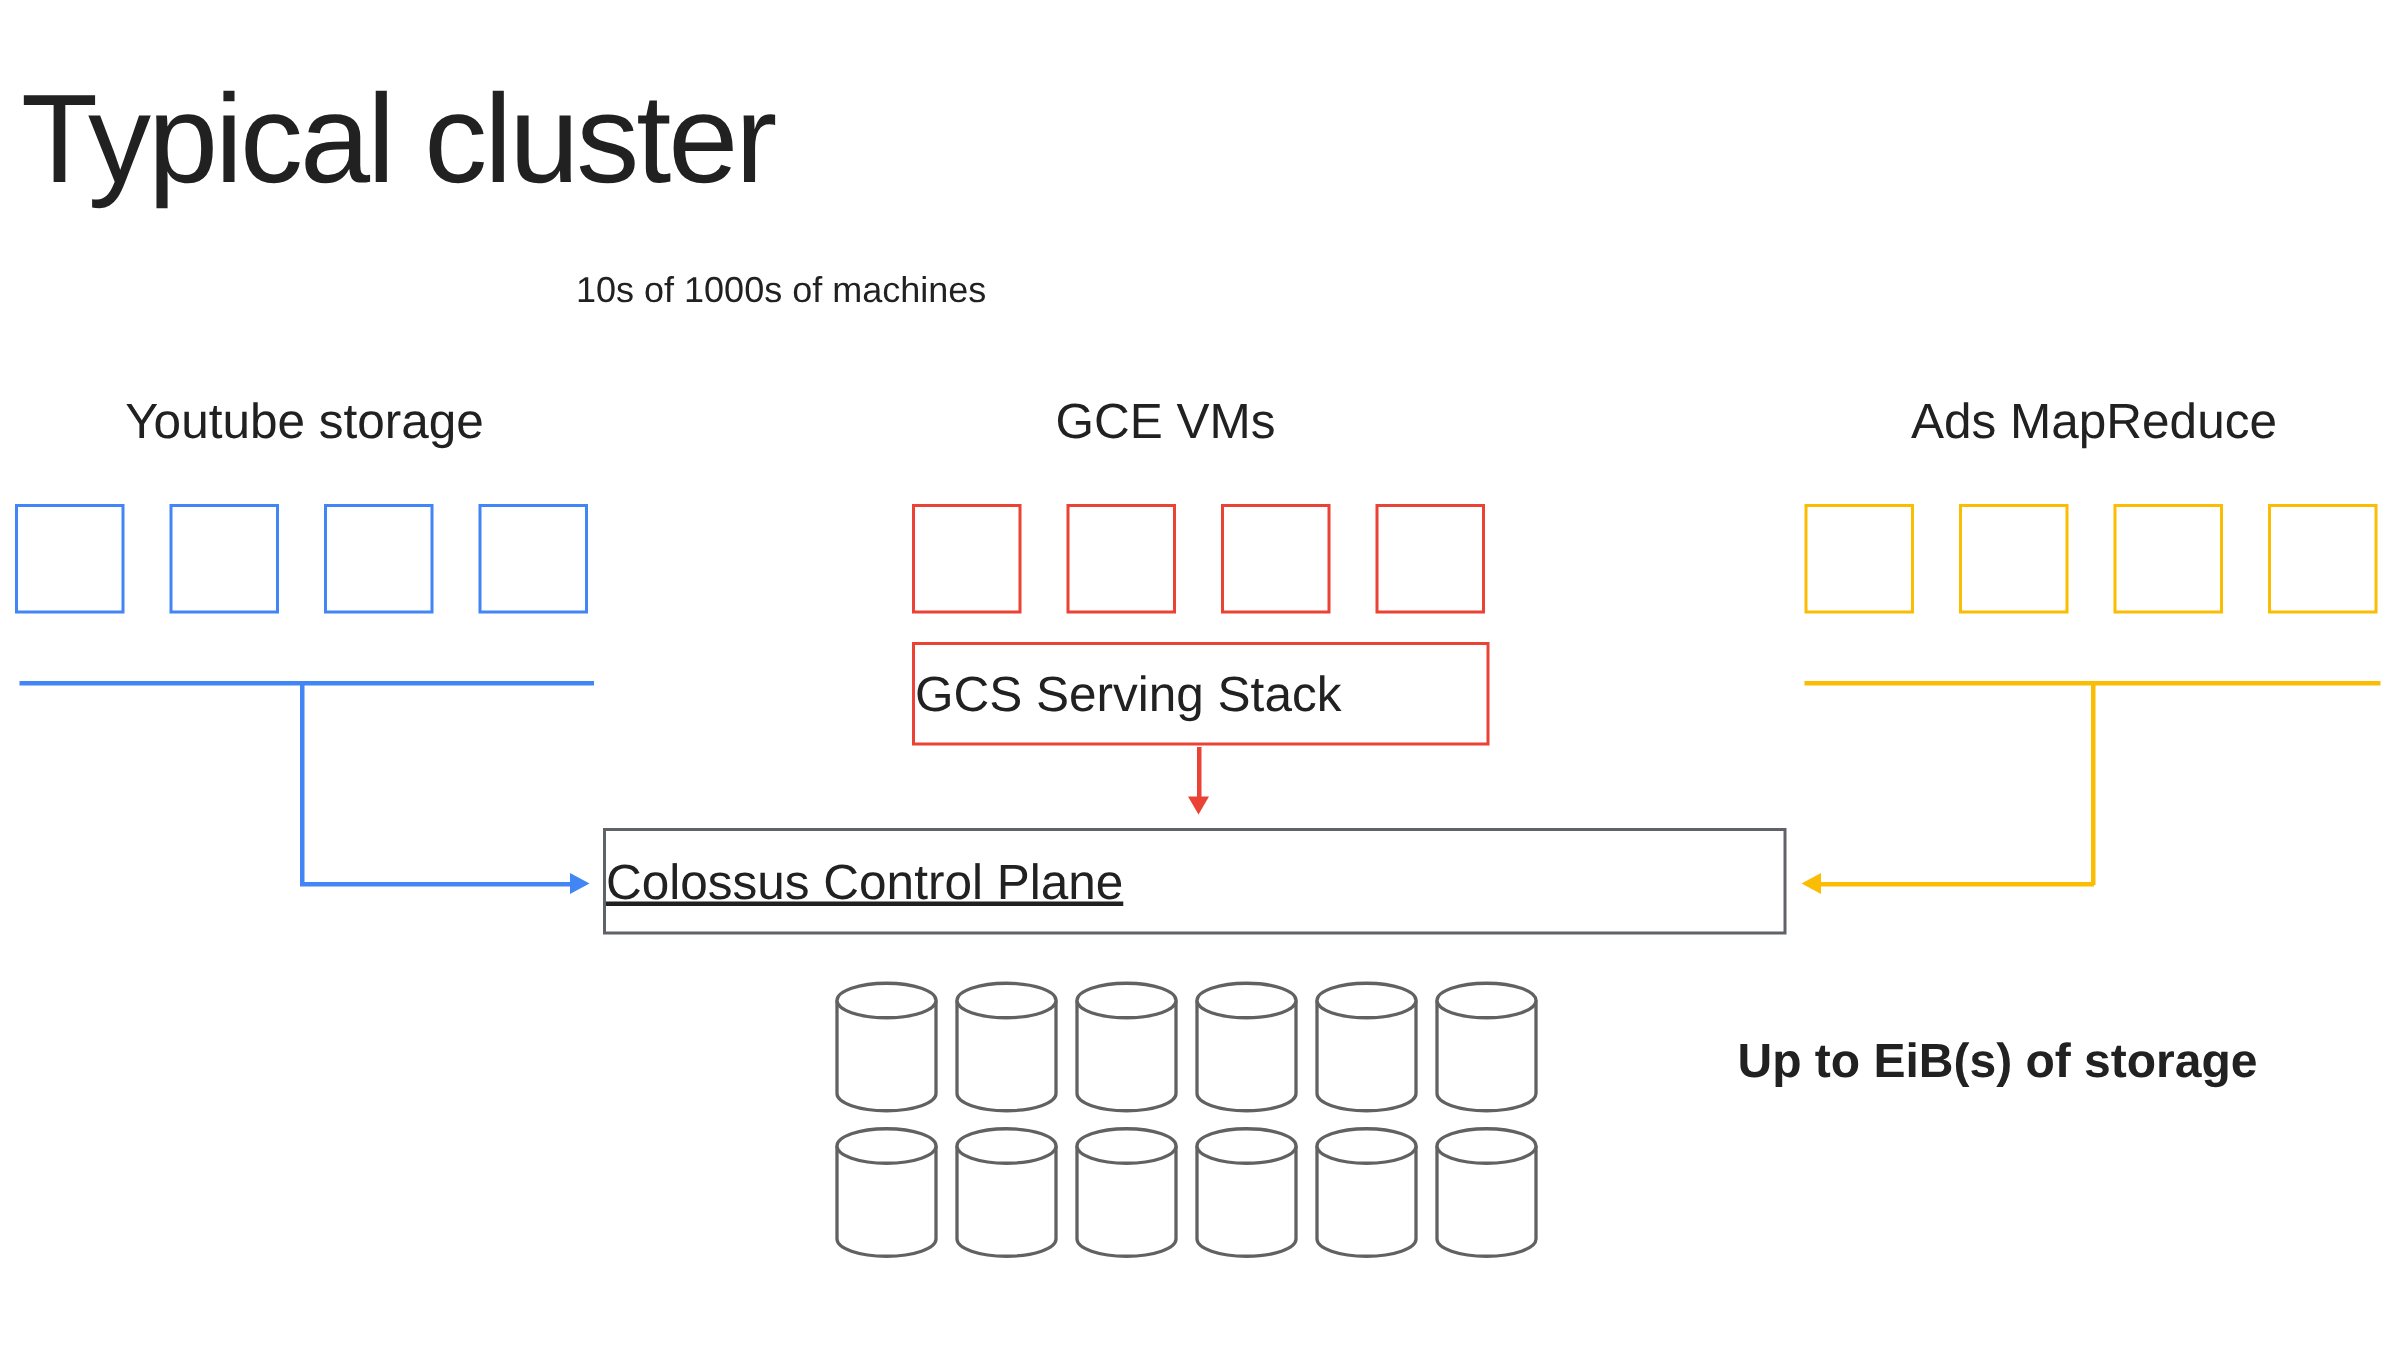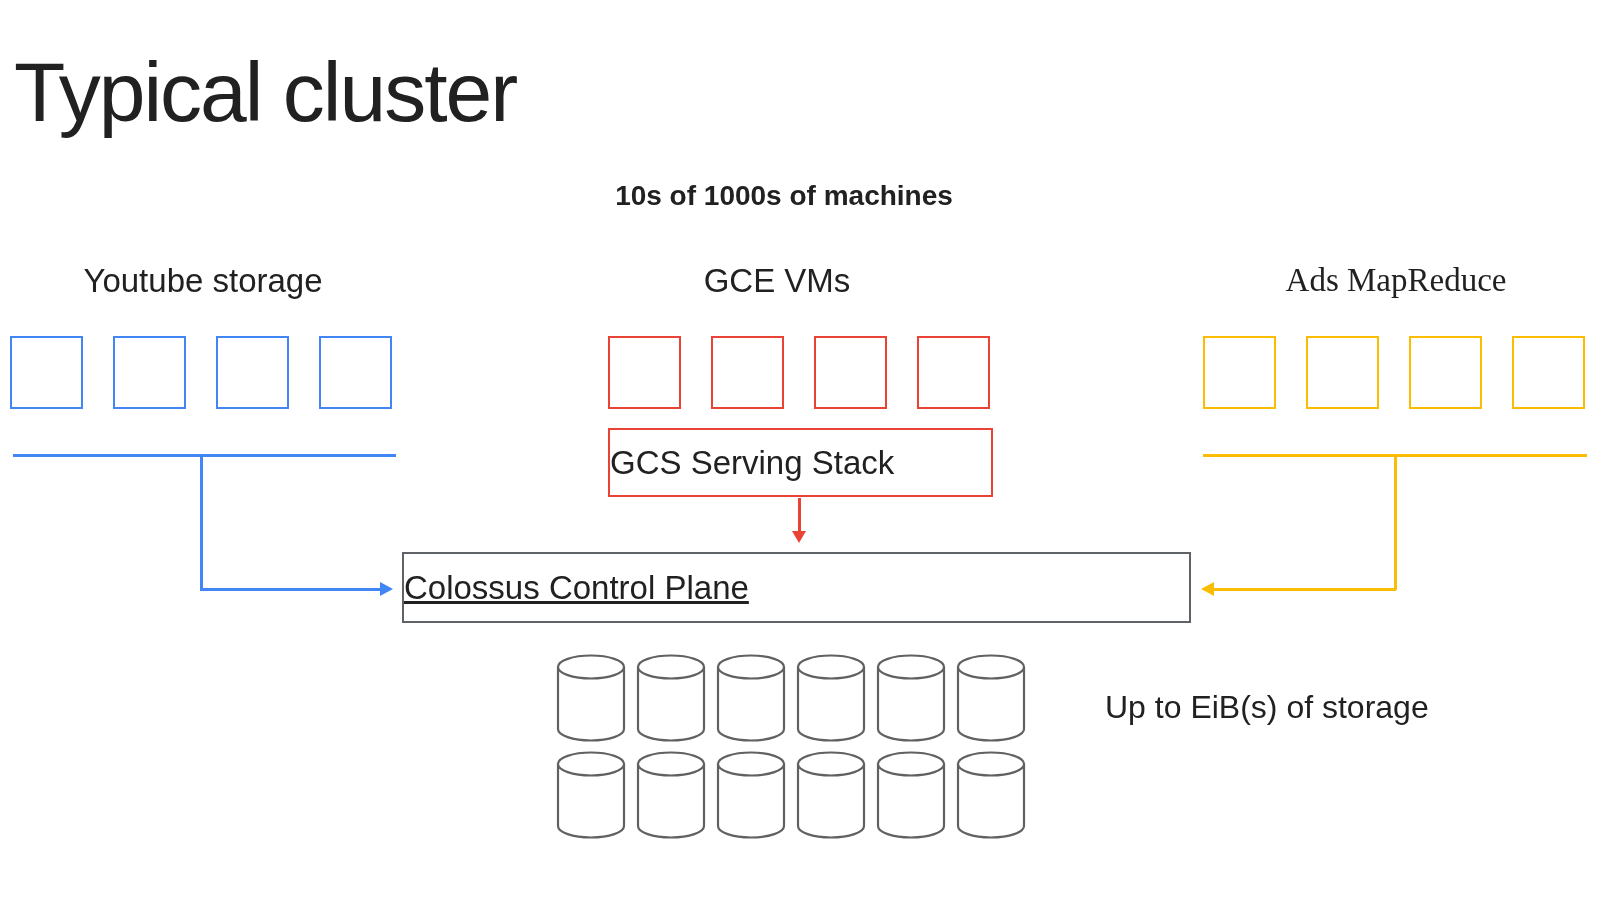--- a/index.html
+++ b/index.html
@@ -15,35 +15,35 @@
   .abs{position:absolute;}
 
   
   #title{
     left:14px;top:42px;
     font-size:84px;letter-spacing:-2px;line-height:1.2;
     color:var(--text-dark);
   }
   #subtitle{
     left:384px;top:180px;width:800px;
-    font-size:28px;font-weight:bold;text-align:center;
+    font-size:24px;font-weight:normal;
   }
   #storage-caption{
     left:1105px;top:689px;width:400px;
-    font-size:32px;font-weight:normal;text-align:left;
+    font-size:32px;font-weight:bold;text-align:right;
   }
 
   
   .grp-label{
     top:262px;font-size:33px;text-align:center;width:386px;
     color:var(--text-dark);
   }
   #label-youtube{left:10px;}
   #label-gce{left:584px;}
-  #label-ads{left:1203px;font-family:Liberation Serif, serif;}
+  #label-ads{left:1203px;}
 
   
   .squares{top:336px;display:flex;gap:30px;}
   #squares-youtube{left:10px;}
   #squares-gce{left:608px;}
   #squares-ads{left:1203px;}
   .sq{width:69px;height:69px;border:2.5px solid;background:#fff;}
   .sq.blue{border-color:var(--youtube-blue);}
   .sq.red{border-color:var(--gce-red);}
   .sq.yellow{border-color:var(--ads-yellow);}

